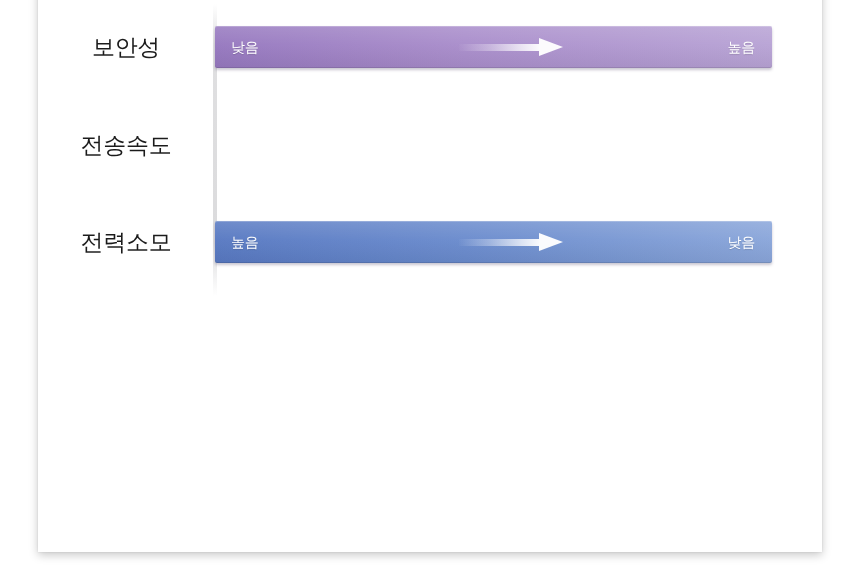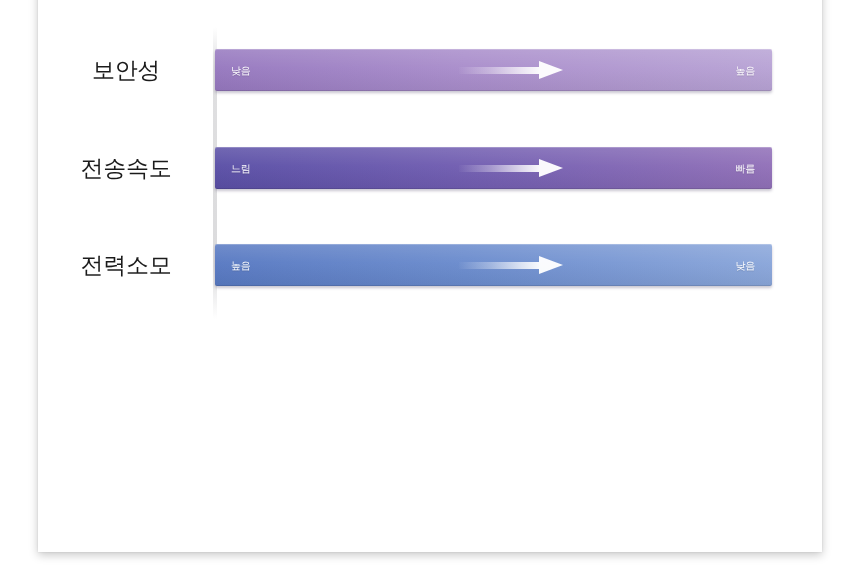--- a/index.html
+++ b/index.html
@@ -30,21 +30,20 @@
     box-shadow: 0 3px 9px rgba(0,0,0,0.22), 0 0 2px rgba(0,0,0,0.10);
   }
 
   
   .chart {
     position: absolute;
     left: 0;
     top: 0;
     width: 795px;
     height: 300px;
-    margin-top: 23px;
   }
 
   
   .axis-line {
     position: absolute;
     left: 213px;
     top: 4px;
     width: 4px;
     height: 292px;
     background: linear-gradient(to bottom,
@@ -103,21 +102,21 @@
 
   .bar.b0 { background: linear-gradient(to right, #9678bf 0%, #a98dcb 45%, #b8a3d5 100%); }
   .bar.b1 { background: linear-gradient(to right, #5a4fa6 0%, #6f5cb0 42%, #9170b8 100%); }
   .bar.b2 { background: linear-gradient(to right, #5879c2 0%, #6a8bcd 45%, #8aa6da 100%); }
 
   .bar-label {
     position: absolute;
     top: 0;
     height: 42px;
     line-height: 43px;
-    font-size: 10px;
+    font-size: 14px;
     color: #ffffff;
     white-space: nowrap;
     letter-spacing: -0.2px;
     z-index: 3;
     text-shadow: 0 1px 1px rgba(0,0,0,0.14);
   }
   .bar-label.left  { left: 16px; }
   .bar-label.right { right: 17px; }
 
   
@@ -186,28 +185,20 @@
         <span class="bar-label right">높음</span>
         <div class="arrow">
           <div class="shaft"></div>
           <div class="head"></div>
         </div>
       </div>
     </div>
 
     <div class="row r1">
       <div class="row-label">전송속도</div>
-      <div class="bar b1">
-        <span class="bar-label left">느림</span>
-        <span class="bar-label right">빠름</span>
-        <div class="arrow">
-          <div class="shaft"></div>
-          <div class="head"></div>
-        </div>
-      </div>
     </div>
 
     <div class="row r2">
       <div class="row-label">전력소모</div>
       <div class="bar b2">
         <span class="bar-label left">높음</span>
         <span class="bar-label right">낮음</span>
         <div class="arrow">
           <div class="shaft"></div>
           <div class="head"></div>

